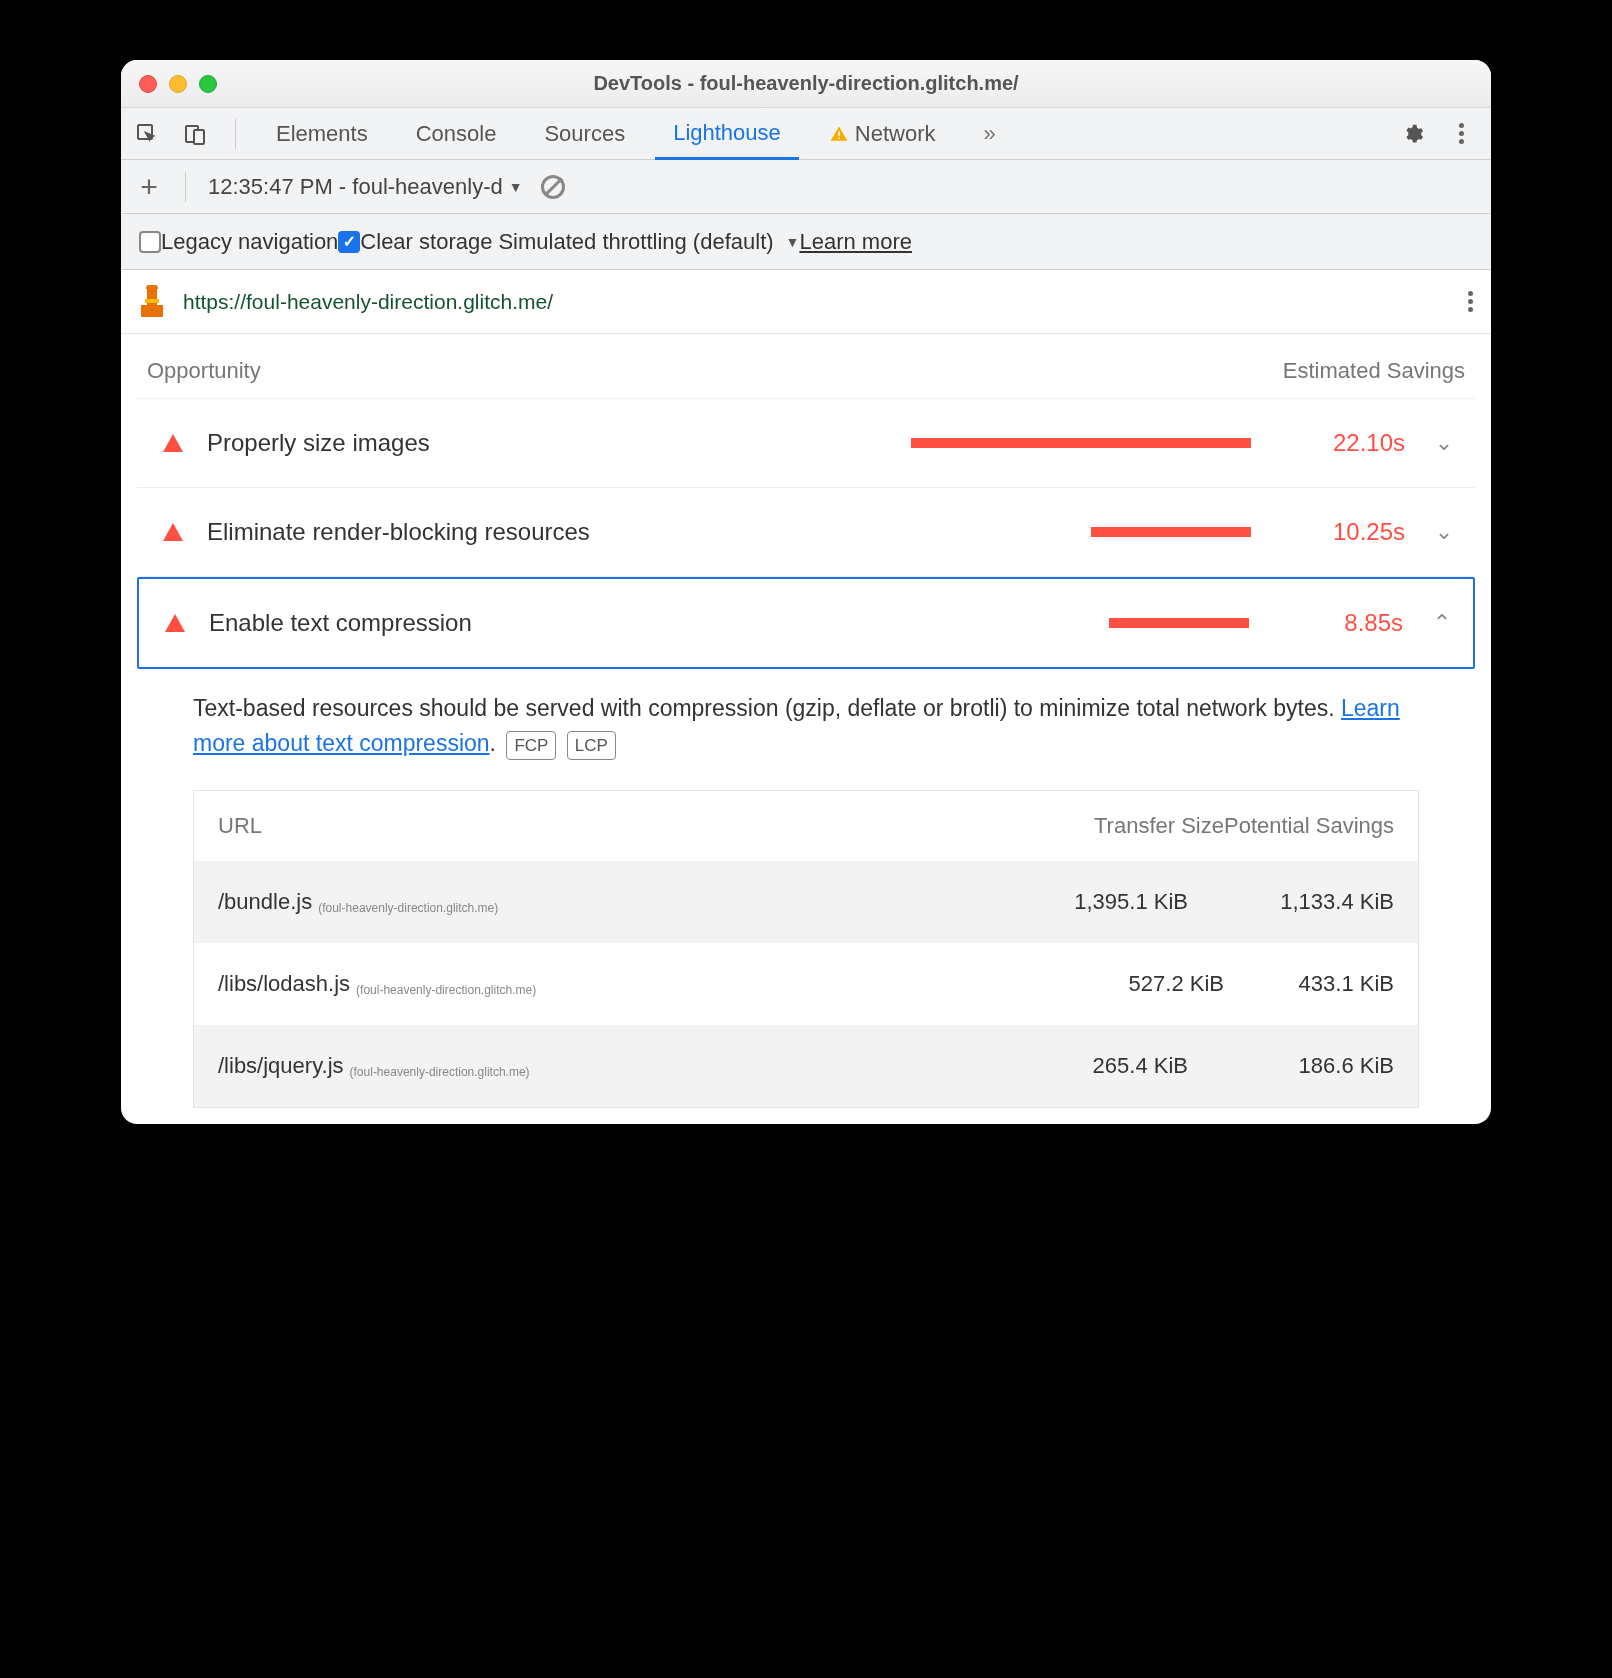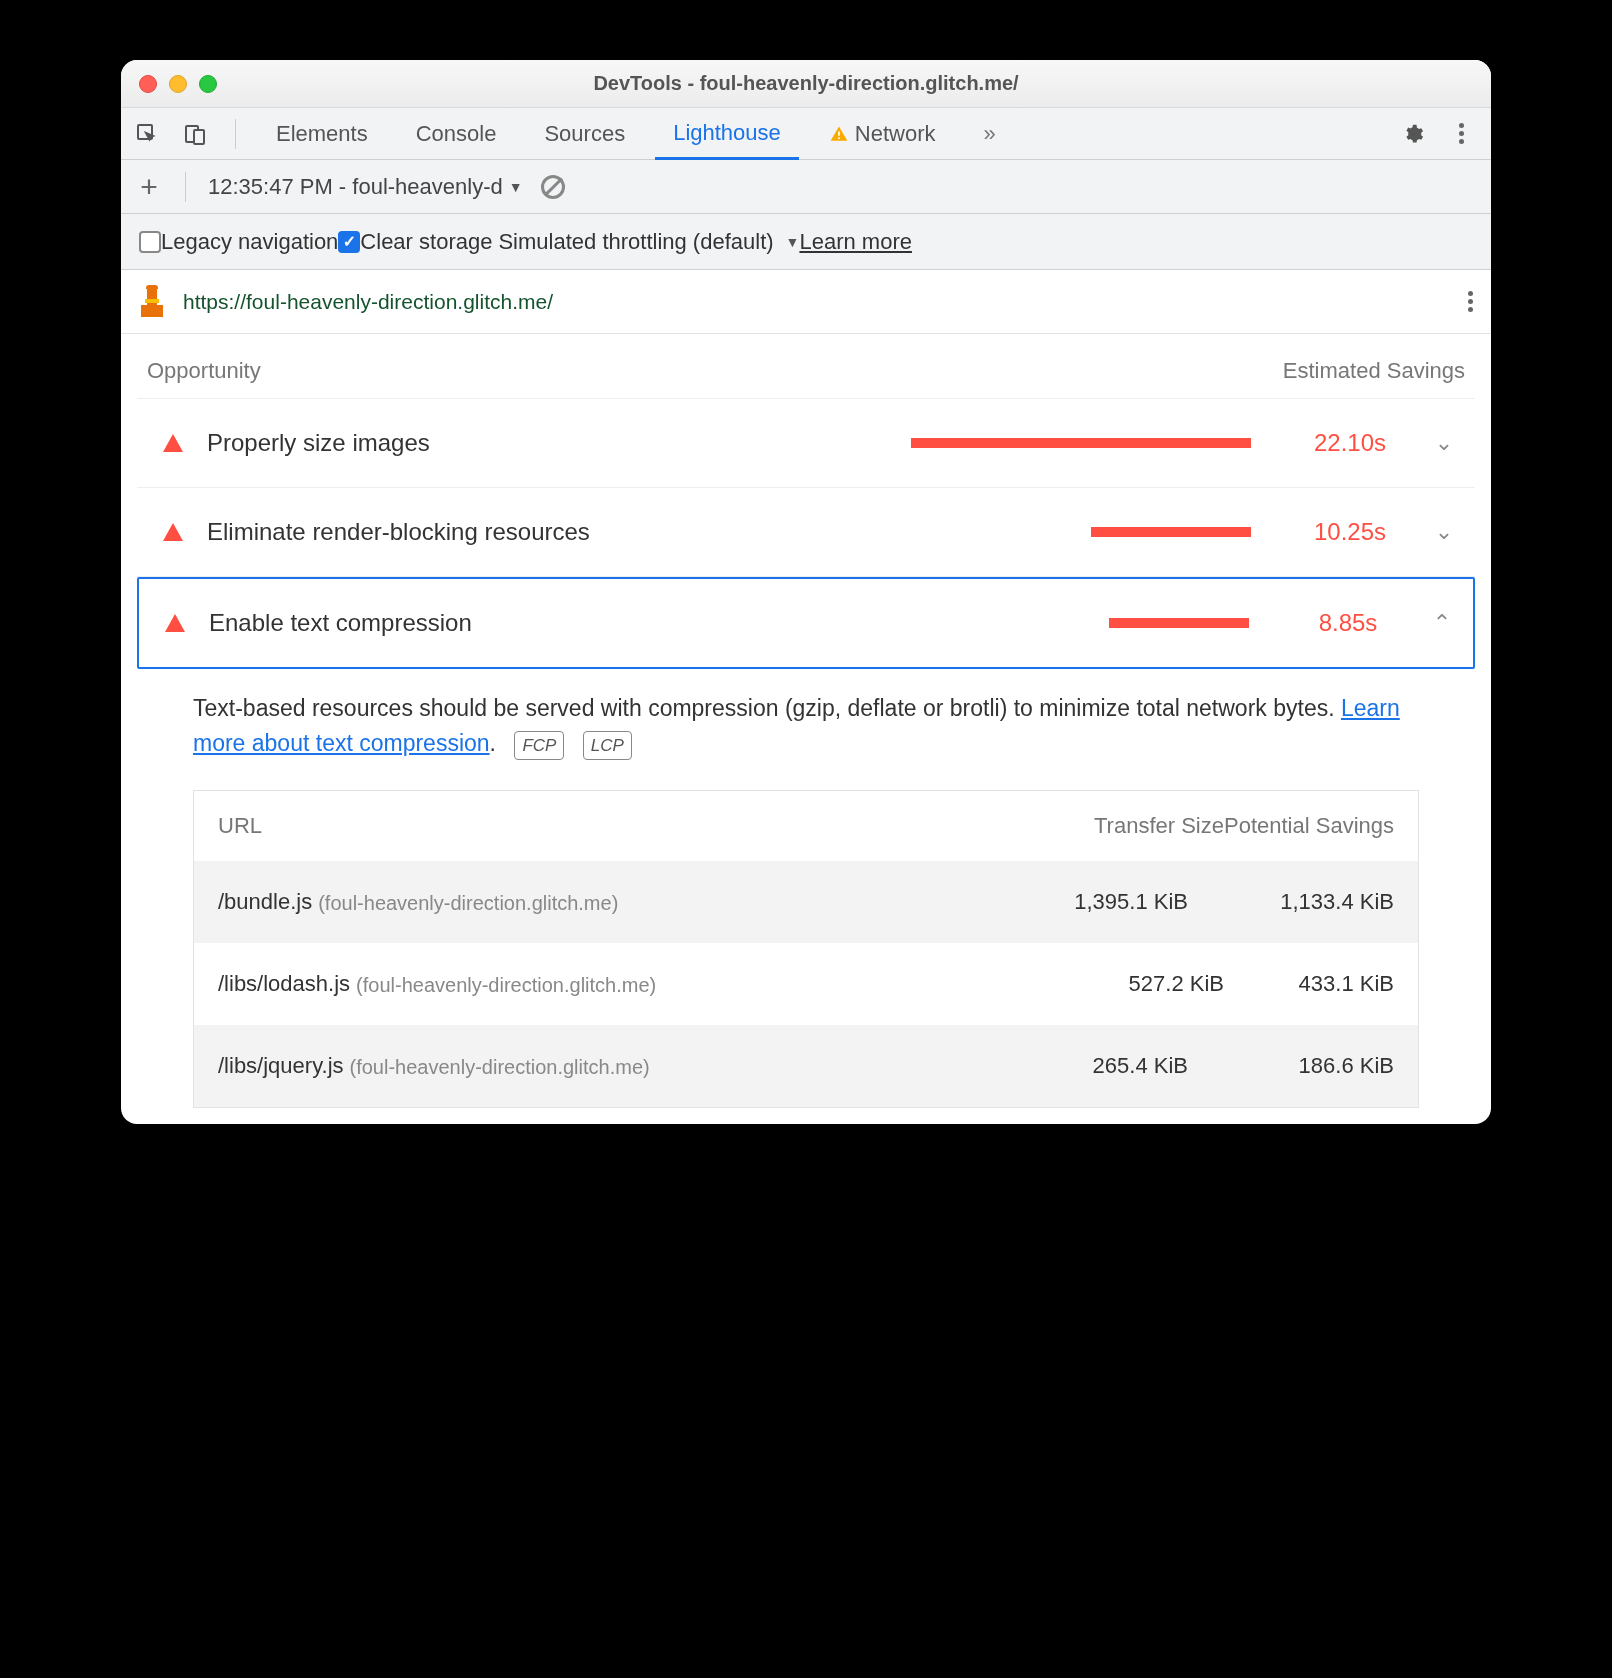--- a/index.html
+++ b/index.html
@@ -81,32 +81,32 @@
   .vkebab{display:flex;flex-direction:column;gap:3px;align-items:center;}
   .vkebab span{width:5px;height:5px;background:#666;border-radius:50%;}
   .panel{padding:0 16px 16px 16px;}
   .headrow{display:flex;justify-content:space-between;padding:24px 10px 14px 10px;border-bottom:1px solid #eee;font-size:22px;color:#777;}
   .opp{display:flex;align-items:center;padding:30px 16px;border-bottom:1px solid #eee;gap:24px;font-size:24px;color:#333;}
   .opp.selected{border:2px solid #1a73e8;border-radius:2px;}
   .tri{width:0;height:0;border-left:10px solid transparent;border-right:10px solid transparent;border-bottom:18px solid #ff4e42;margin-left:10px;}
   .opp-label{flex:0 0 auto;}
   .bar-area{flex:1;display:flex;justify-content:flex-end;padding-right:20px;}
   .bar{height:10px;background:#ff4e42;}
-  .savings{width:110px;text-align:center;color:#ff4e42;font-size:24px;}
+  .savings{width:110px;text-align:right;color:#ff4e42;font-size:24px;}
   .chev{width:30px;text-align:center;color:#888;font-size:22px;}
   .detail{padding:22px 56px 0 56px;font-size:23px;line-height:1.5;color:#333;}
   .detail a{color:#1a73e8;text-decoration:underline;}
-  .badge{display:inline-block;border:1.5px solid #888;border-radius:4px;padding:1px 7px;font-size:17px;color:#555;margin-left:12px;font-style:italic;}
+  .badge{display:inline-block;border:1.5px solid #888;border-radius:4px;padding:1px 7px;font-size:17px;color:#555;margin-left:4px;}
   .table{margin:30px 56px 0 56px;border:1px solid #e3e3e3;}
   .table-hdr{display:flex;padding:22px 24px;color:#777;font-size:22px;}
   .col-url{flex:1;display:flex;align-items:flex-end;}
   .col-ts,.col-ps{width:170px;text-align:right;}
   .table-row{display:flex;padding:28px 24px;font-size:22px;color:#333;align-items:center;}
   .table-row.alt{background:#f3f3f3;gap:36px;}
-  .host{color:#888;font-size:20px;margin-left:6px;}
+  .host{color:#888;font-size:12px;margin-left:6px;}
   .gear{width:22px;height:22px;}
   .double-chev{font-size:22px;color:#777;}
 </style>
 </head>
 <body>
 
 <div class="window">
 
   <div class="titlebar">
     <div class="traffic">

